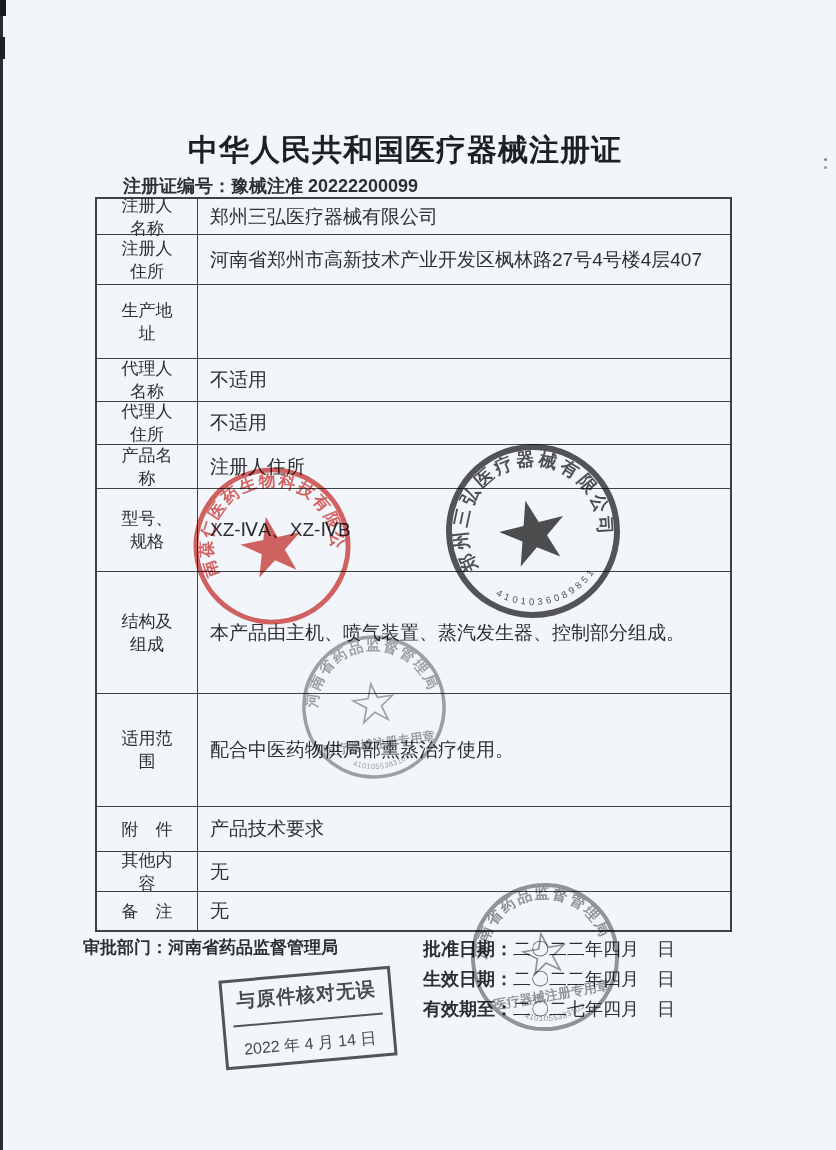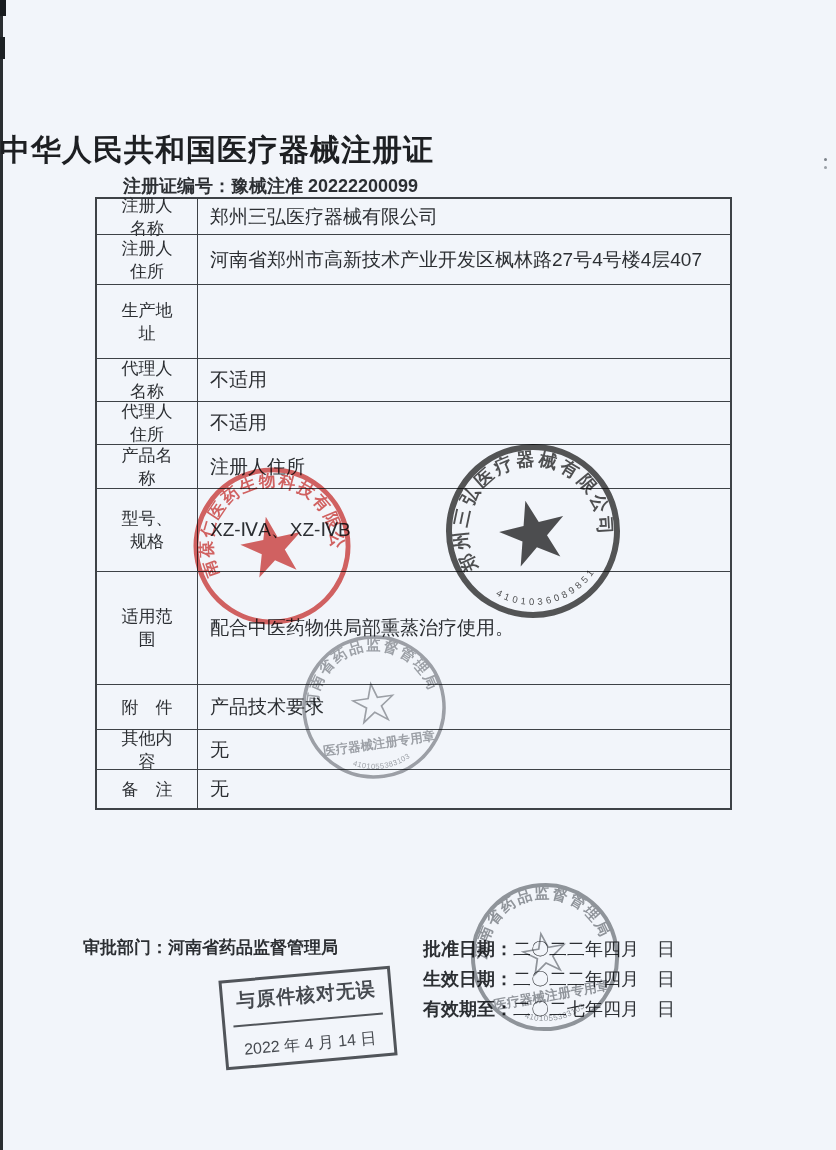--- a/index.html
+++ b/index.html
@@ -9,21 +9,21 @@
     background:#f2f5fa; overflow:hidden;
     font-family:"Liberation Sans", sans-serif;
     color:#33363a;
   }
   .edge-strip { position:absolute; left:0; top:0; width:3px; height:1150px; background:#2a2e31; }
   .edge-blob1 { position:absolute; left:0; top:0;  width:6px; height:16px; background:#181c1f; }
   .edge-blob2 { position:absolute; left:0; top:37px; width:5px; height:22px; background:#1d2124; }
 
   .title {
     position:absolute; left:0; top:130px; width:810px;
-    font-size:30px; font-weight:bold; color:#1d1f22;
+    text-align:center; font-size:30px; font-weight:bold; color:#1d1f22;
     letter-spacing:1px;
   }
   .cert-line {
     position:absolute; left:123px; top:174px; font-size:18px; font-weight:bold; color:#2c2f33;
   }
   .cert-line .num { font-weight:bold; }
 
   .cert-table {
     position:absolute; left:95px; top:197px; width:637px;
     border:2px solid #3e4246;
@@ -100,20 +100,24 @@
       <div class="cell-value">不适用</div>
     </div>
     <div class="row h6">
       <div class="cell-label">产品名称</div>
       <div class="cell-value">注册人住所</div>
     </div>
     <div class="row h7">
       <div class="cell-label">型号、规格</div>
       <div class="cell-value">XZ-ⅣA、XZ-ⅣB</div>
     </div>
+    <div class="row h8">
+      <div class="cell-label">结构及组成</div>
+      <div class="cell-value">本产品由主机、喷气装置、蒸汽发生器、控制部分组成。</div>
+    </div>
     <div class="row h9">
       <div class="cell-label">适用范围</div>
       <div class="cell-value">配合中医药物供局部熏蒸治疗使用。</div>
     </div>
     <div class="row h10">
       <div class="cell-label">附　件</div>
       <div class="cell-value">产品技术要求</div>
     </div>
     <div class="row h11">
       <div class="cell-label">其他内容</div>

